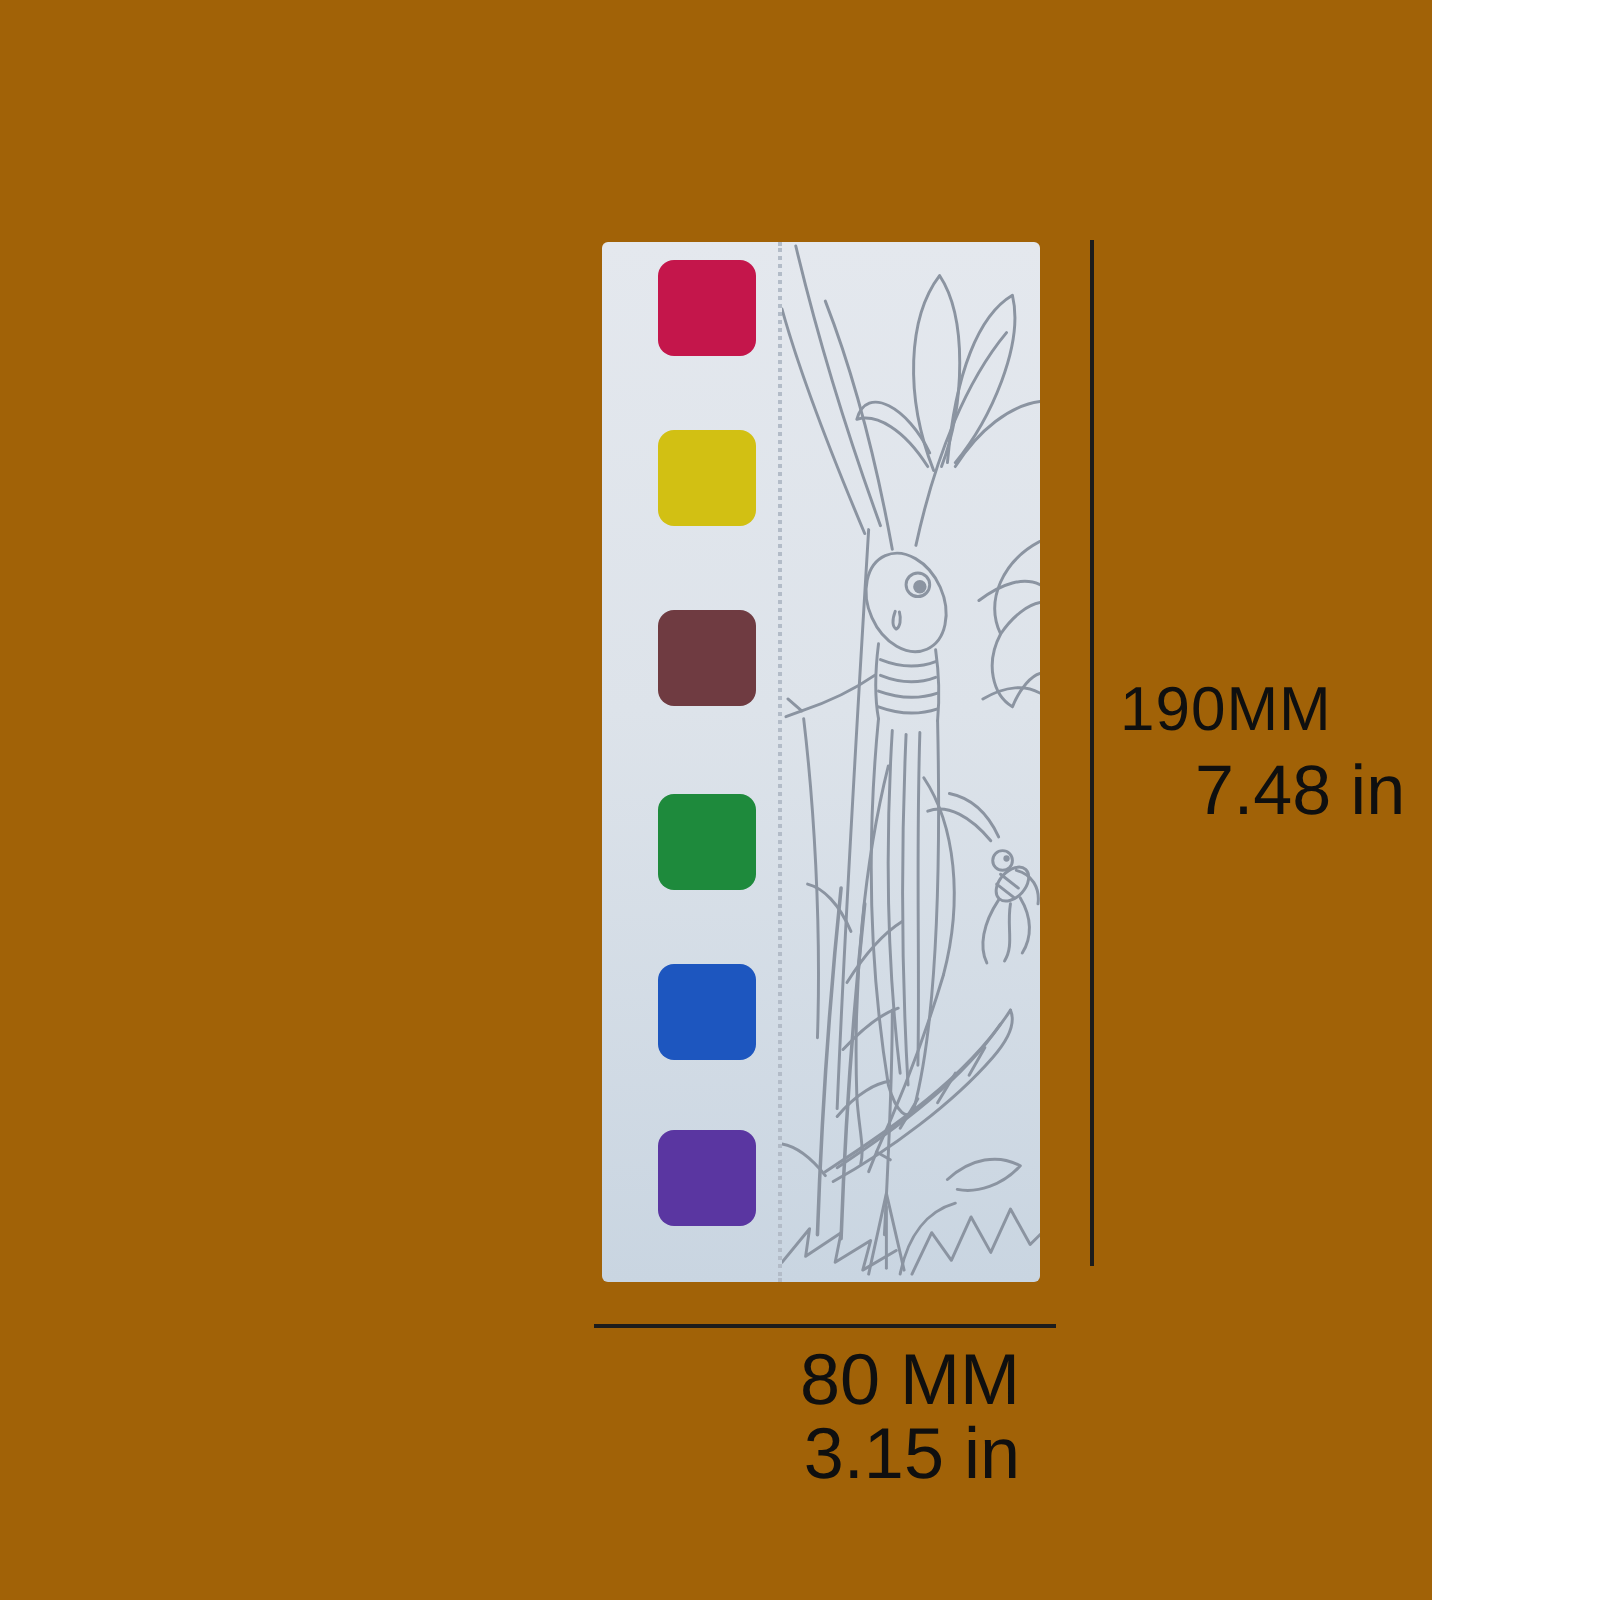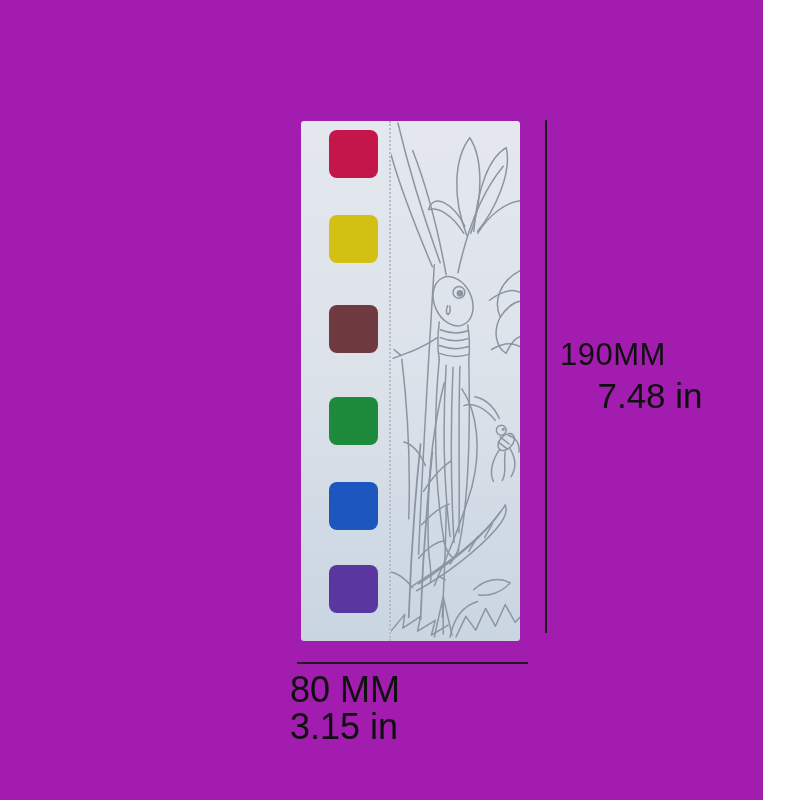--- a/index.html
+++ b/index.html
@@ -1,22 +1,21 @@
 <!DOCTYPE html>
 <html><head>
 <meta charset="utf-8">
 <style>
   html,body{margin:0;padding:0;background:#ffffff;}
   .stage{
     position:relative;
     width:716px;height:800px;
-    background:#a21caf;
+    background:#a16207;
     overflow:hidden;
     font-family:"Liberation Sans", sans-serif;
-    padding-left:47px;
   }
   
   .card{
     position:absolute;
     left:301px;top:121px;
     width:219px;height:520px;
     border-radius:3px;
     overflow:hidden;
   }
   .swatch-strip{
@@ -41,21 +40,21 @@
     position:absolute;left:297px;top:662px;width:231px;height:2px;
   }
   .height-labels{
     position:absolute;left:560px;top:338px;width:180px;
     text-align:left;line-height:1.1;
   }
   .height-metric{font-size:31px;letter-spacing:0.5px;}
   .height-imperial{font-size:35px;margin-top:5px;text-align:center;}
   .width-labels{
     position:absolute;left:290px;top:672px;width:220px;
-    text-align:left;line-height:1.0;
+    text-align:right;line-height:1.0;
   }
   .width-metric{font-size:36px;}
   .width-imperial{font-size:36px;margin-top:1px;}
 </style>
 </head>
 <body>
 
 <div class="stage">
 
   <div class="card" style="background: linear-gradient(rgb(228, 232, 238) 0%, rgb(221, 227, 234) 45%, rgb(201, 213, 225) 100%);">

